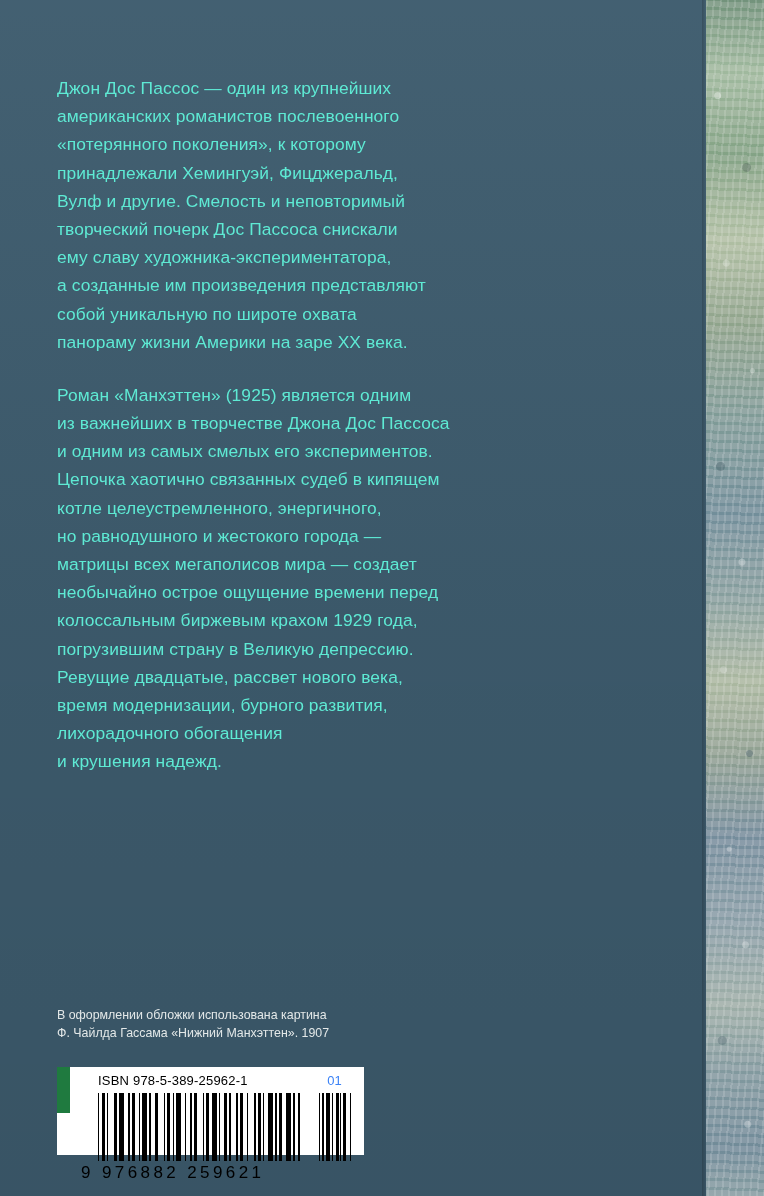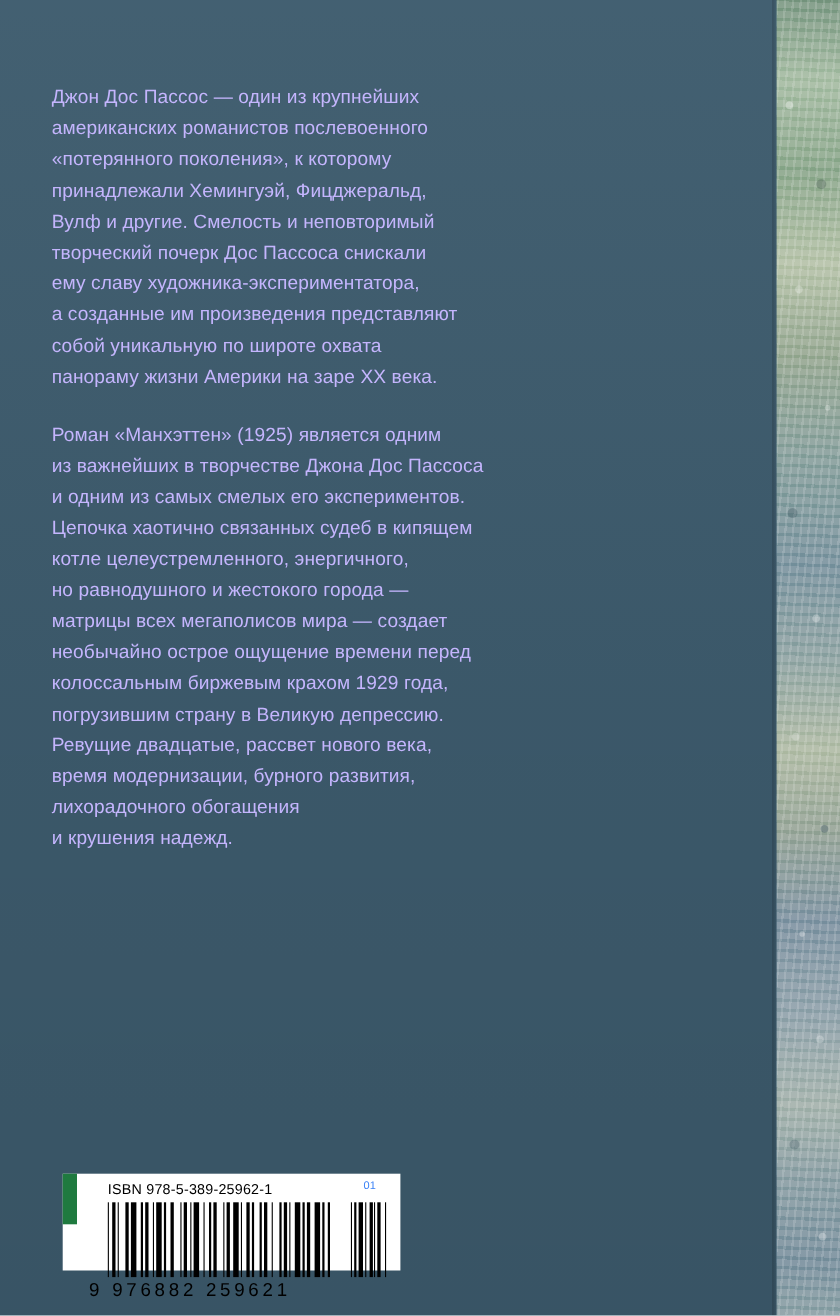--- a/index.html
+++ b/index.html
@@ -99,24 +99,24 @@
     right: 58px;
     top: 0;
     width: 4px;
     height: 1196px;
     background: linear-gradient(90deg, rgba(0,0,0,0.18), rgba(0,0,0,0.0));
   }
 
   
   .blurb {
     position: absolute;
-    left: 47px;
+    left: 57px;
     top: 74px;
     width: 470px;
-    color: #c4b5fd;
+    color: #5eead4;
   }
   .para {
     font-size: 17.4px;
     line-height: 1.62;
     letter-spacing: 0.1px;
     margin: 0 0 25px 0;
     white-space: pre-line;
   }
   .para:last-child { margin-bottom: 0; }
 
@@ -147,21 +147,21 @@
     top: 6px;
     font-size: 13px;
     color: #000;
     letter-spacing: 0.2px;
     font-family: "Liberation Sans", sans-serif;
   }
   .barcode-addon-label {
     position: absolute;
     right: 22px;
     top: 6px;
-    font-size: 10px;
+    font-size: 13px;
     color: #3b82f6;
     letter-spacing: 0.2px;
   }
   .bars-main {
     position: absolute;
     left: 41px;
     top: 26px;
     width: 204px;
     height: 68px;
   }
@@ -229,20 +229,22 @@
 матрицы всех мегаполисов мира — создает
 необычайно острое ощущение времени перед
 колоссальным биржевым крахом 1929 года,
 погрузившим страну в Великую депрессию.
 Ревущие двадцатые, рассвет нового века,
 время модернизации, бурного развития,
 лихорадочного обогащения
 и крушения надежд.</p>
   </div>
 
+  <div class="credit">В оформлении обложки использована картина
+Ф. Чайлда Гассама «Нижний Манхэттен». 1907</div>
 
   <div class="barcode-box">
     <div class="barcode-isbn">ISBN 978-5-389-25962-1</div>
     <div class="barcode-addon-label">01</div>
     <div class="bars-main">
         <i style="left: 0px; width: 1.47391px;"></i>
         <i style="left: 3.54783px; width: 3.24783px;"></i>
         <i style="left: 8.86957px; width: 1.47391px;"></i>
         <i style="left: 15.9652px; width: 3.24783px;"></i>
         <i style="left: 21.287px; width: 5.02174px;"></i>

